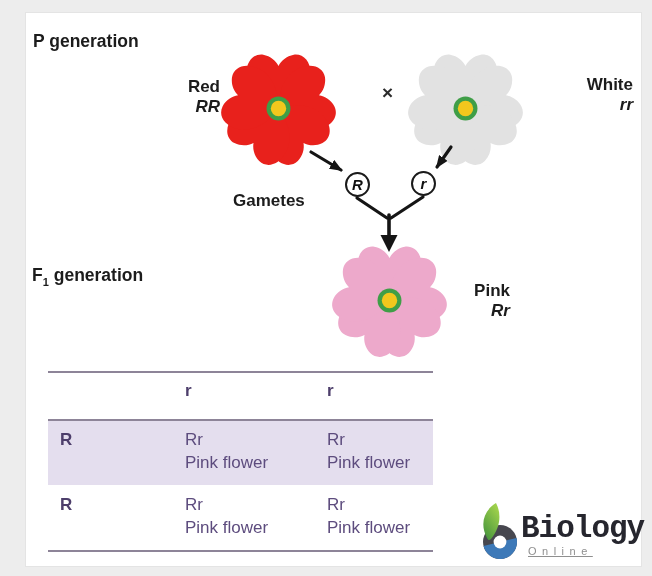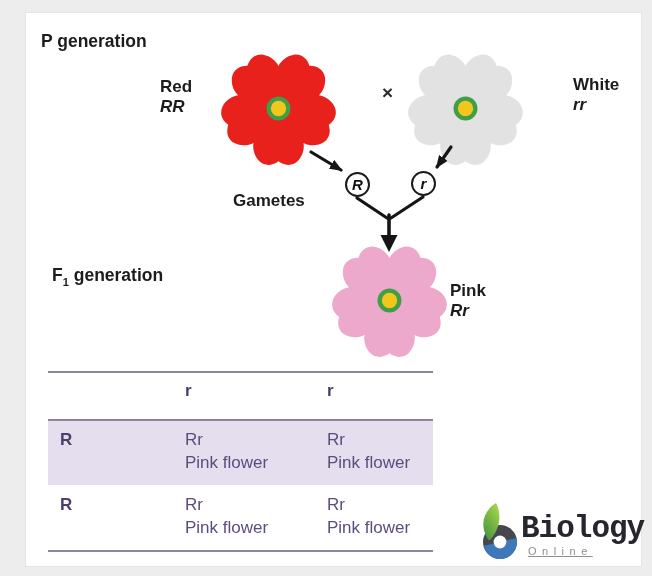--- a/index.html
+++ b/index.html
@@ -3,21 +3,21 @@
 <meta charset="utf-8">
 <style>
   html,body{margin:0;padding:0;}
   body{font-family:"Liberation Sans",sans-serif;}
   #stage{position:relative;width:652px;height:576px;background:#ededed;overflow:hidden;}
   .card{position:absolute;left:25px;top:12px;width:617px;height:555px;background:#ffffff;border:1px solid #e4e4e4;box-sizing:border-box;}
   .abs{position:absolute;}
   .lbl{color:#1c1c1c;font-weight:bold;font-size:17px;line-height:20px;}
   .big-lbl{font-size:17.5px;}
   .geno{font-style:italic;}
-  .name-block{text-align:left;}
+  .name-block{text-align:right;}
   .flower{display:block;}
   .cross{font-size:19px;font-weight:bold;color:#2b2b2b;}
   .gamete-circle{width:25px;height:25px;border:2px solid #1a1a1a;border-radius:50%;background:#fff;
     display:flex;align-items:center;justify-content:center;font-weight:bold;font-style:italic;
     font-size:15px;color:#111;box-sizing:border-box;}
   sub{font-size:11px;}
   
   .ptable{left:48px;top:371px;width:385px;border-top:2px solid #8d8498;font-size:17px;color:#5d4c7e;}
   .prow{display:grid;grid-template-columns:137px 142px 106px;box-sizing:border-box;}
   .prow-header{height:46px;padding-top:6px;font-weight:bold;color:#4d3e6b;}
@@ -38,21 +38,21 @@
 <div id="stage">
   <div class="card"></div>
 
   <svg width="0" height="0" style="position:absolute" aria-hidden="true">
     <defs>
       <path id="petal" d="M50,50 C37,46 27,37 26,26 C25,15 31,8.5 38.5,9.5 C44,10.5 48,14 50,18 C52,14 56,10.5 61.5,9.5 C69,8.5 75,15 74,26 C73,37 63,46 50,50 Z"></path>
       <ellipse id="sepal" cx="50" cy="20" rx="6" ry="12"></ellipse>
     </defs>
   </svg>
 
-  <div class="abs lbl big-lbl" style="left:33px;top:31px;margin-left:8px;">P generation</div>
+  <div class="abs lbl big-lbl" style="left:33px;top:31px;">P generation</div>
 
   <div class="abs name-block" style="left:160px;top:77px;width:60px;">
     <div class="lbl">Red</div>
     <div class="lbl geno">RR</div>
   </div>
 
   <svg class="abs flower" style="left:212px;top:42px;" width="133" height="133" viewBox="0 0 100 100">
     <g fill="#3f9e47">
       <use href="#sepal" transform="rotate(23 50 50)"></use>
         <use href="#sepal" transform="rotate(49 50 50)"></use>
@@ -109,21 +109,21 @@
 
   <div class="abs lbl" style="left:233px;top:191px;">Gametes</div>
 
   <div class="abs gamete-circle" style="left:345px;top:172px;">
     <span>R</span>
   </div>
   <div class="abs gamete-circle" style="left:411px;top:171px;">
     <span>r</span>
   </div>
 
-  <div class="abs lbl big-lbl" style="left:32px;top:265px;margin-left:20px;">
+  <div class="abs lbl big-lbl" style="left:32px;top:265px;">
     <span>F</span><sub>1</sub>
     <span>generation</span>
   </div>
 
   <svg class="abs flower" style="left:323px;top:234px;" width="133" height="133" viewBox="0 0 100 100">
     <g fill="#3f9e47">
       <use href="#sepal" transform="rotate(23 50 50)"></use>
         <use href="#sepal" transform="rotate(49 50 50)"></use>
       <use href="#sepal" transform="rotate(95 50 50)"></use>
         <use href="#sepal" transform="rotate(121 50 50)"></use>

